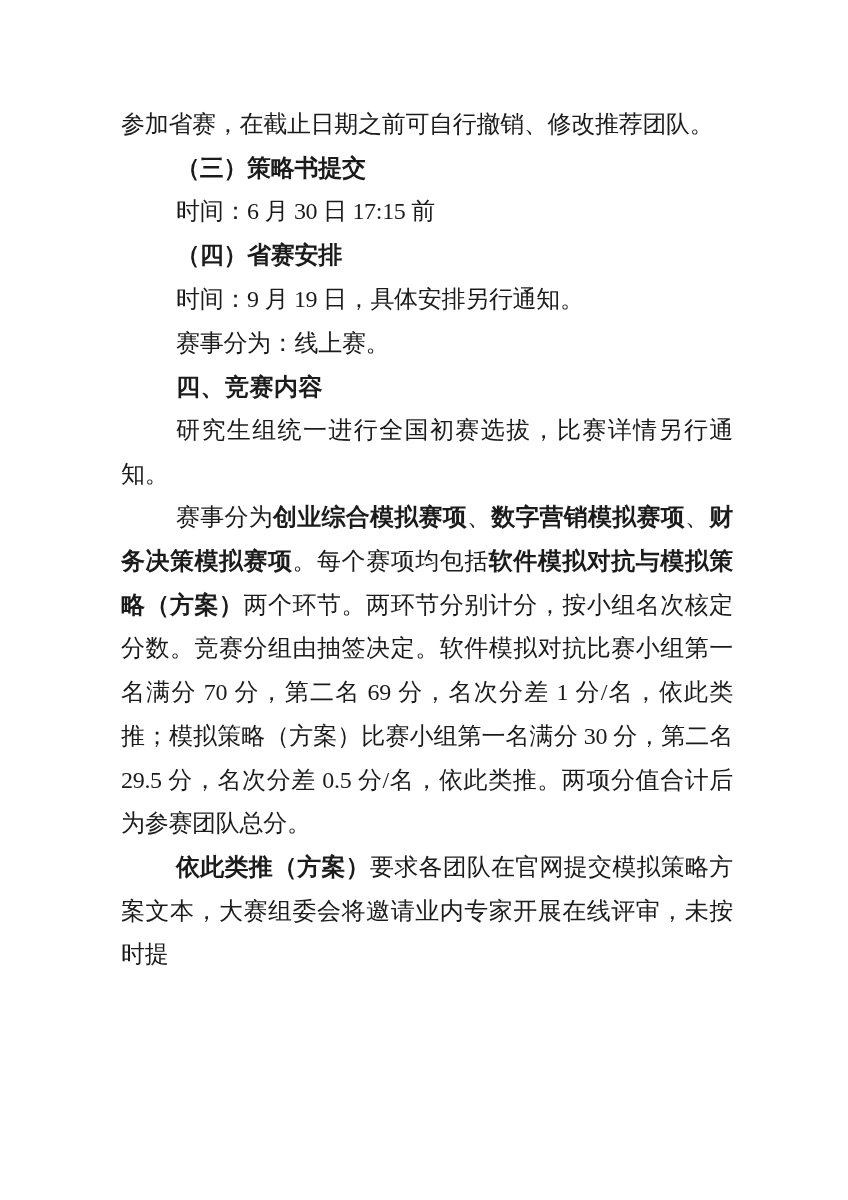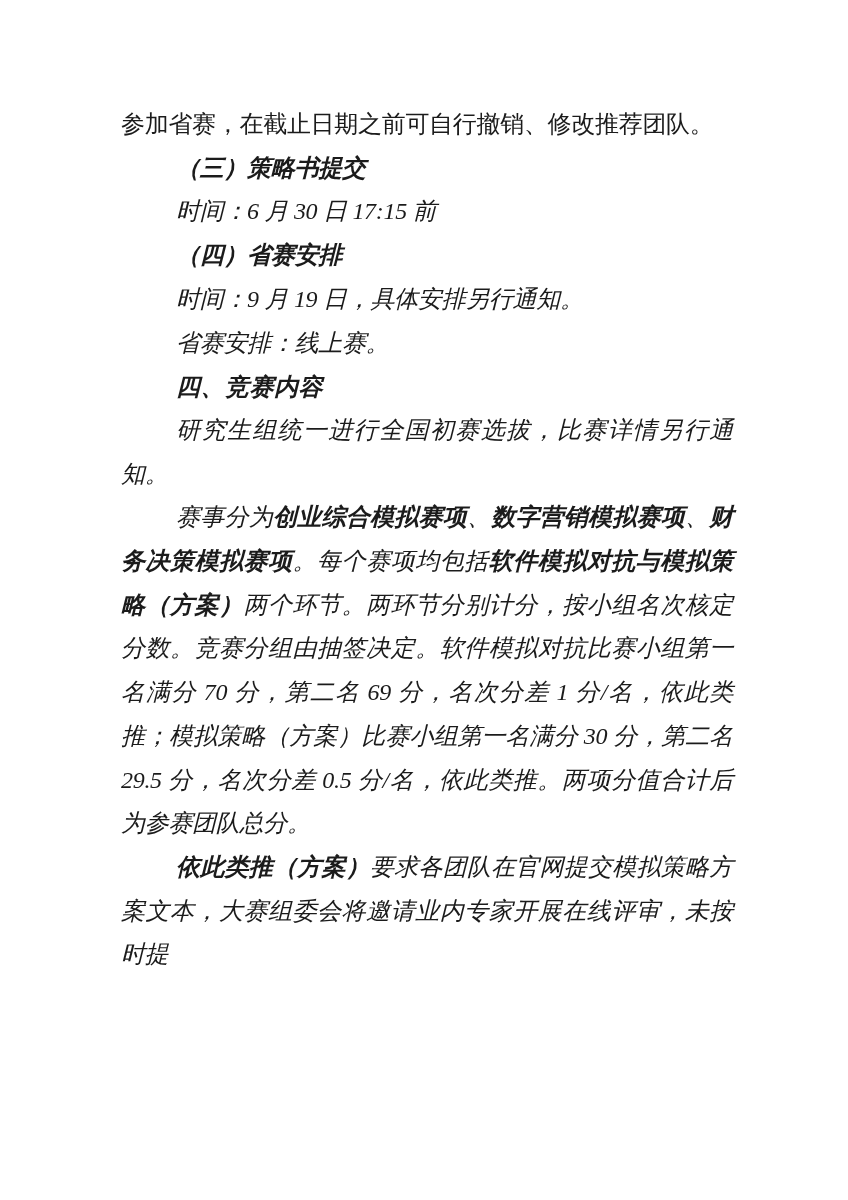--- a/index.html
+++ b/index.html
@@ -28,21 +28,20 @@
     font-family: "Liberation Serif", "DejaVu Serif", serif;
     font-size: 24px;
     letter-spacing: -0.3px;
     line-height: 43.7px;
     color: #1b1b1b;
     text-align: justify;
     text-align-last: left;
   }
   .para.indent {
     text-indent: 55px;
-    font-style: italic;
   }
   .para .run.bold {
     font-weight: 700;
   }
   .para.heading2 {
     font-weight: 700;
   }
   .para.heading1 {
     font-family: "Liberation Sans", "DejaVu Sans", sans-serif;
     font-weight: 700;
@@ -52,19 +51,19 @@
 </head>
 <body style="color: rgb(27, 27, 27); background: rgb(255, 255, 255);">
 
 <div class="page">
   <div class="doc-body">
       <p class="para body"><span class="run">参加省赛，在截止日期之前可自行撤销、修改推荐团队。</span></p>
       <p class="para heading2 indent"><span class="run bold">（三）策略书提交</span></p>
       <p class="para body indent"><span class="run">时间：6 月 30 日 17:15 前</span></p>
       <p class="para heading2 indent"><span class="run bold">（四）省赛安排</span></p>
       <p class="para body indent"><span class="run">时间：9 月 19 日，具体安排另行通知。</span></p>
-      <p class="para body indent"><span class="run">省赛安排：线上赛。</span></p>
+      <p class="para body indent"><span class="run">赛事分为：线上赛。</span></p>
       <p class="para heading1 indent"><span class="run bold">四、竞赛内容</span></p>
       <p class="para body indent"><span class="run">研究生组统一进行全国初赛选拔，比赛详情另行通知。</span></p>
       <p class="para body indent"><span class="run">赛事分为</span><span class="run bold">创业综合模拟赛项</span><span class="run">、</span><span class="run bold">数字营销模拟赛项</span><span class="run">、</span><span class="run bold">财务决策模拟赛项</span><span class="run">。每个赛项均包括</span><span class="run bold">软件模拟对抗与模拟策略（方案）</span><span class="run">两个环节。两环节分别计分，按小组名次核定分数。竞赛分组由抽签决定。软件模拟对抗比赛小组第一名满分 70 分，第二名 69 分，名次分差 1 分/名，依此类推；模拟策略（方案）比赛小组第一名满分 30 分，第二名 29.5 分，名次分差 0.5 分/名，依此类推。两项分值合计后为参赛团队总分。</span></p>
       <p class="para body indent"><span class="run bold">依此类推（方案）</span><span class="run">要求各团队在官网提交模拟策略方案文本，大赛组委会将邀请业内专家开展在线评审，未按时提</span></p>
     </div>
 </div>
 
 </body></html>

